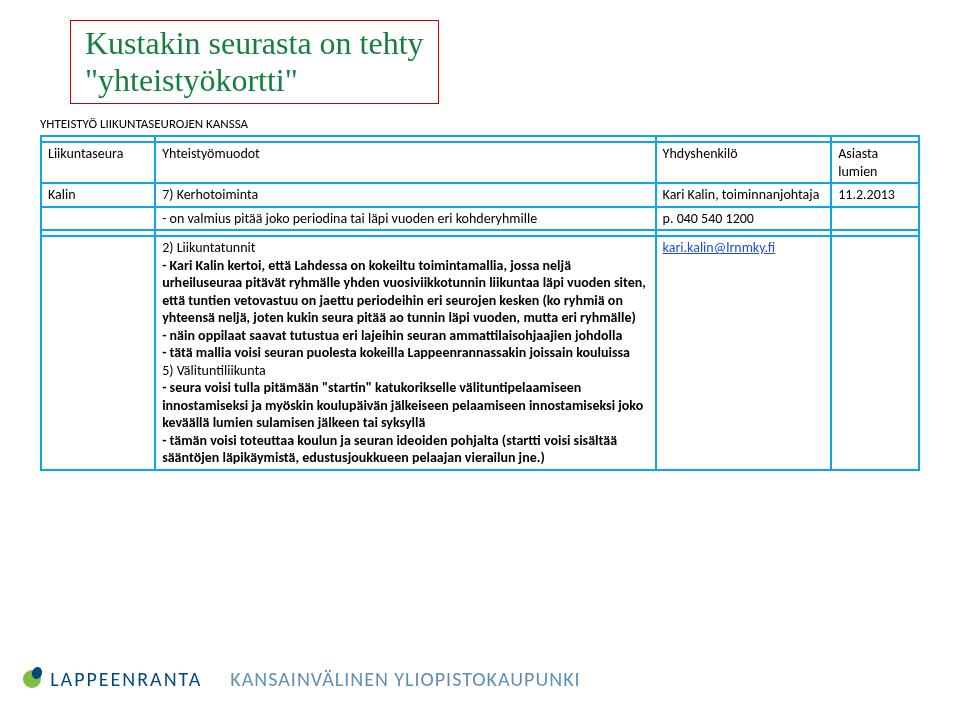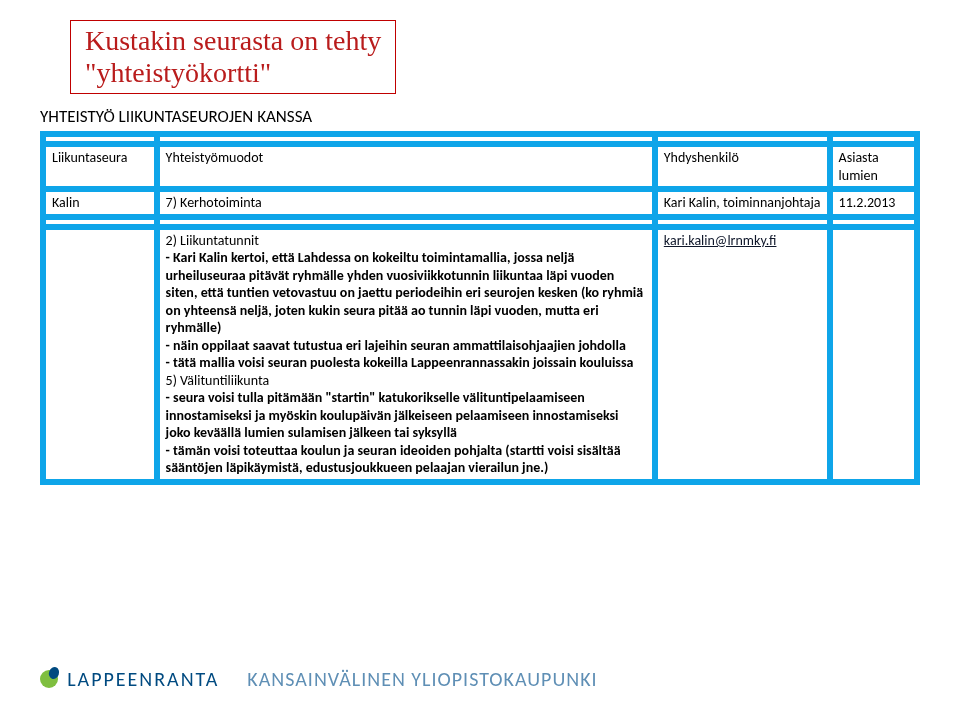--- a/index.html
+++ b/index.html
@@ -14,49 +14,49 @@
     padding: 20px 40px 50px 40px;
   }
   .callout-box {
     border: 1.5px solid #c00000;
     padding: 4px 14px 4px 14px;
     display: inline-block;
     margin-left: 30px;
     margin-bottom: 10px;
   }
   .callout-box .line {
-    color: #b91c1c;
+    color: #15803d;
     font-family: "Times New Roman", serif;
-    font-size: 28px;
+    font-size: 32px;
   }
   .section-title {
-    font-size: 17px;
+    font-size: 13px;
     margin-bottom: 4px;
     margin-top: 2px;
   }
   table {
     width: 100%;
     border-collapse: collapse;
     table-layout: fixed;
   }
   td {
-    border: 6px solid #0ea5e9;
+    border: 2px solid #0ea5e9;
     padding: 2px 6px;
     vertical-align: top;
     font-size: 14px;
     line-height: 1.25;
   }
   col.c1 { width: 13%; }
   col.c2 { width: 57%; }
   col.c3 { width: 20%; }
   col.c4 { width: 10%; }
-  .link { color: #0f172a; text-decoration: underline; }
+  .link { color: #1d4ed8; text-decoration: underline; }
   .footer {
     position: absolute;
-    left: 40px;
+    left: 23px;
     bottom: 14px;
     display: flex;
     align-items: center;
     gap: 28px;
   }
   .logo-text {
     font-size: 20px;
     letter-spacing: 2px;
     color: #004a80;
     font-weight: 400;
@@ -119,20 +119,26 @@
     <td>Asiasta lumien</td>
   </tr>
   <tr>
     <td>Kalin</td>
     <td>7)    Kerhotoiminta</td>
     <td>Kari Kalin, toiminnanjohtaja</td>
     <td>11.2.2013</td>
   </tr>
   <tr>
     <td></td>
+    <td>-    on valmius pitää joko periodina tai läpi vuoden eri kohderyhmille</td>
+    <td>p. 040 540 1200</td>
+    <td></td>
+  </tr>
+  <tr>
+    <td></td>
         <td></td>
         <td></td>
         <td></td>
   </tr>
   <tr>
     <td></td>
     <td>
       <div>2)    Liikuntatunnit</div>
       <div class="indent">-    Kari Kalin kertoi, että Lahdessa on kokeiltu toimintamallia, jossa neljä urheiluseuraa pitävät ryhmälle yhden vuosiviikkotunnin liikuntaa läpi vuoden siten, että tuntien vetovastuu on jaettu periodeihin eri seurojen kesken (ko ryhmiä on yhteensä neljä, joten kukin seura pitää ao tunnin läpi vuoden, mutta eri ryhmälle)</div>
       <div class="indent">-    näin oppilaat saavat tutustua eri lajeihin seuran ammattilaisohjaajien johdolla</div>

